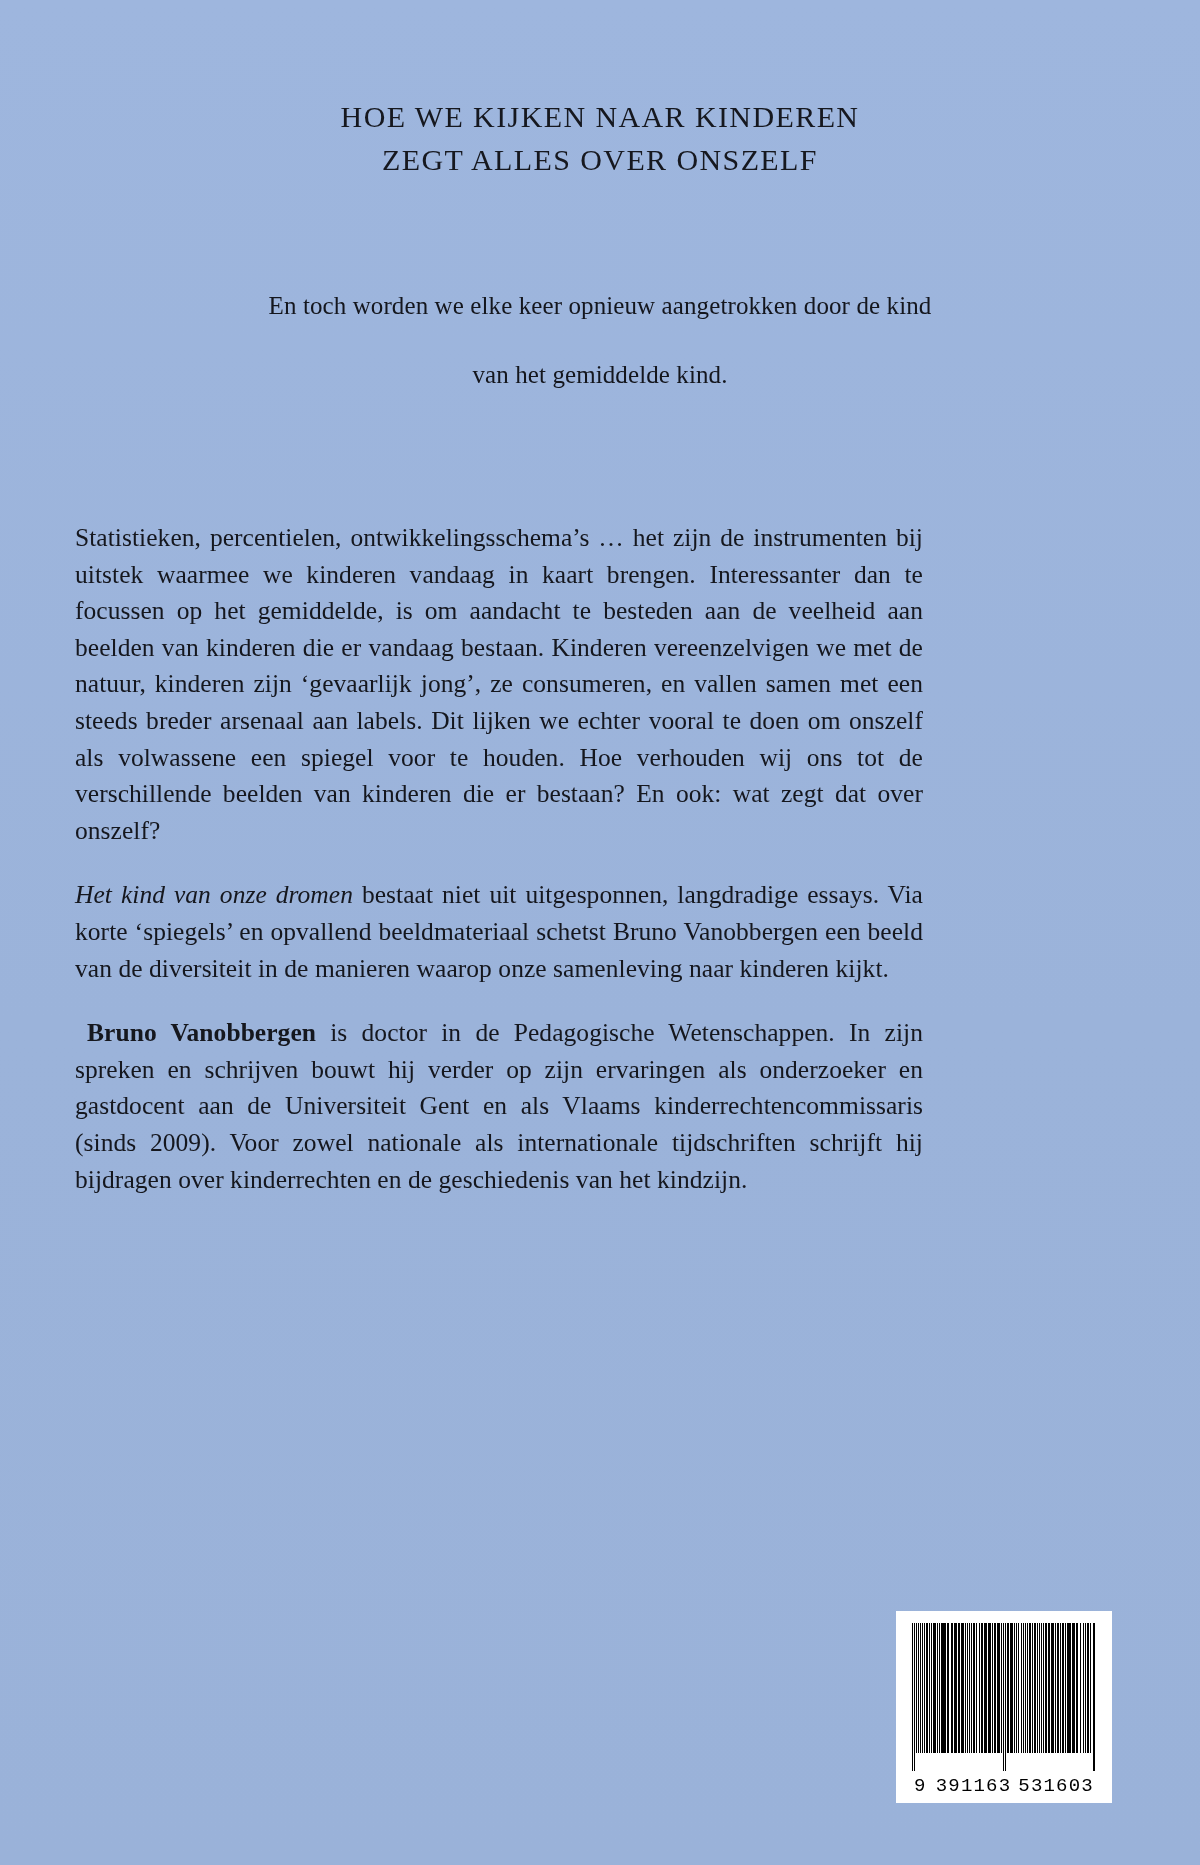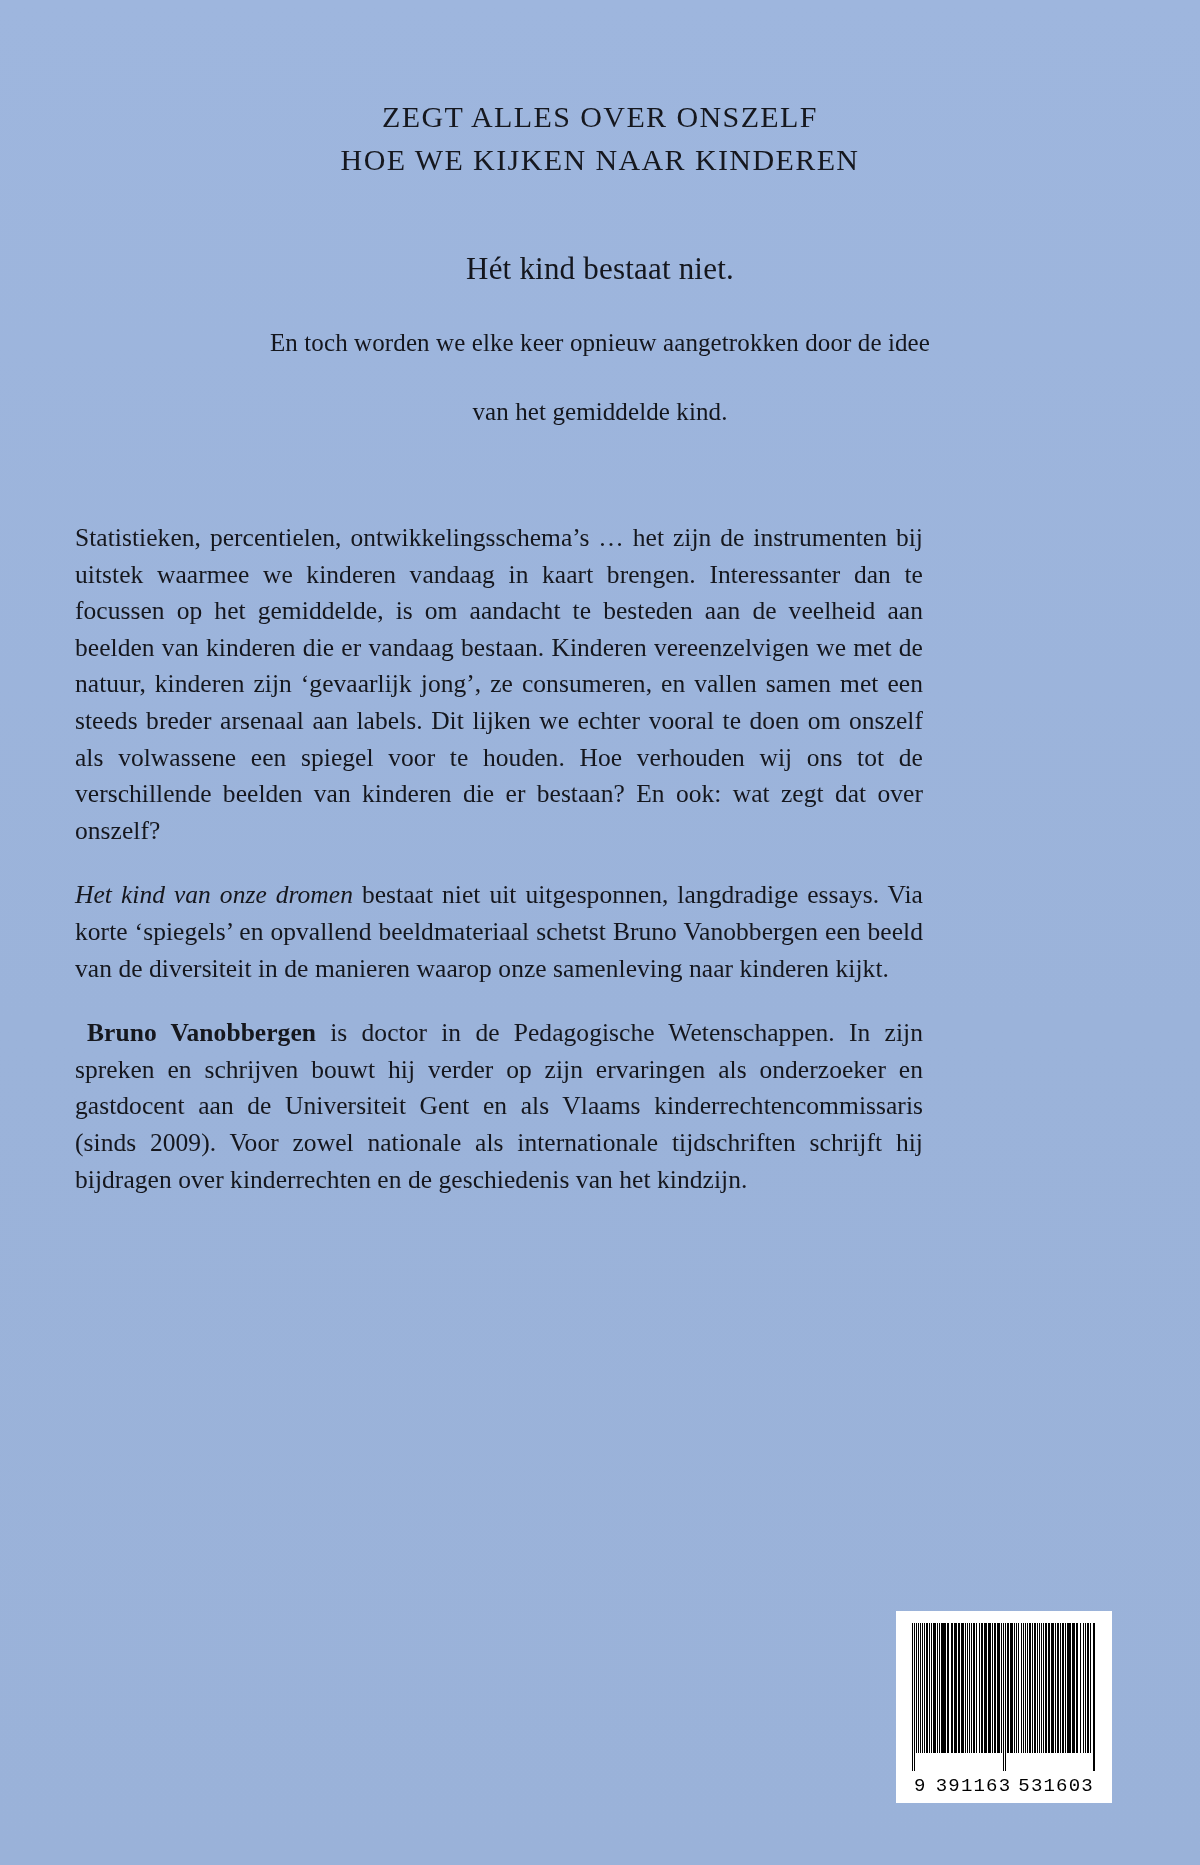--- a/index.html
+++ b/index.html
@@ -138,27 +138,26 @@
     padding-bottom: 1px;
   }
   .isbn-digits .grp-lead { margin-right: 2px; }
 </style>
 </head>
 <body>
 
 <div class="cover">
 
   <div class="headline">
+    <span class="hl-line">HOE WE KIJKEN NAAR KINDEREN</span>
     <span class="hl-line">ZEGT ALLES OVER ONSZELF</span>
-    <span class="hl-line">HOE WE KIJKEN NAAR KINDEREN</span>
   </div>
 
   <div class="tagline">
-    <span class="tg-1">Hét kind bestaat niet.</span>
-    <span class="tg-2">En toch worden we elke keer opnieuw aangetrokken door de idee</span>
+    <span class="tg-2">En toch worden we elke keer opnieuw aangetrokken door de kind</span>
     <span class="tg-3">van het gemiddelde kind.</span>
   </div>
 
   <div class="blurb">
     <p>Statistieken, percentielen, ontwikkelingsschema’s … het zijn de instrumenten bij uitstek waarmee we kinderen vandaag in kaart brengen. Interessanter dan te focussen op het gemiddelde, is om aandacht te besteden aan de veelheid aan beelden van kinderen die er vandaag bestaan. Kinderen vereenzelvigen we met de natuur, kinderen zijn ‘gevaarlijk jong’, ze consumeren, en vallen samen met een steeds breder arsenaal aan labels. Dit lijken we echter vooral te doen om onszelf als volwassene een spiegel voor te houden. Hoe verhouden wij ons tot de verschillende beelden van kinderen die er bestaan? En ook: wat zegt dat over onszelf?</p>
 
     <p><em>Het kind van onze dromen</em><span> bestaat niet uit uitgesponnen, langdradige essays. Via korte ‘spiegels’ en opvallend beeldmateriaal schetst Bruno Vanobbergen een beeld van de diversiteit in de manieren waarop onze samenleving naar kinderen kijkt.</span></p>
 
     <p><strong>Bruno Vanobbergen</strong><span> is doctor in de Pedagogische Wetenschappen. In zijn spreken en schrijven bouwt hij verder op zijn ervaringen als onderzoeker en gastdocent aan de Universiteit Gent en als Vlaams kinderrechtencommissaris (sinds 2009). Voor zowel nationale als internationale tijdschriften schrijft hij bijdragen over kinderrechten en de geschiedenis van het kindzijn.</span></p>
   </div>

